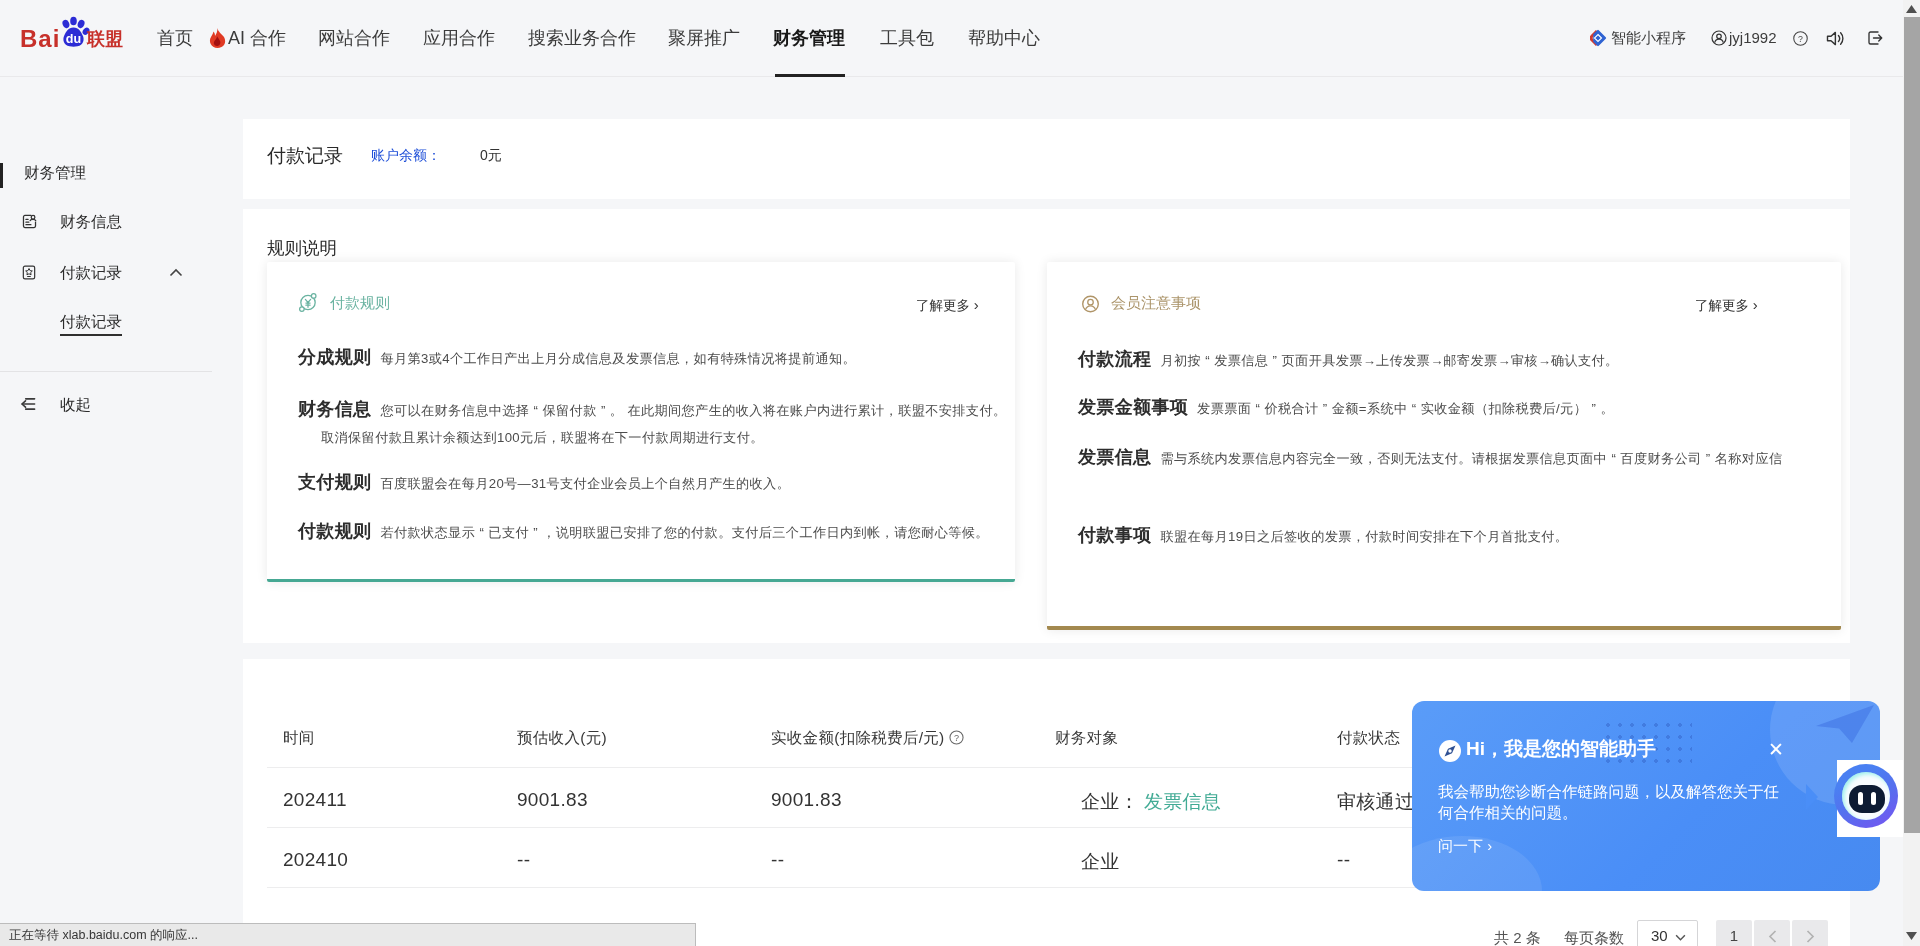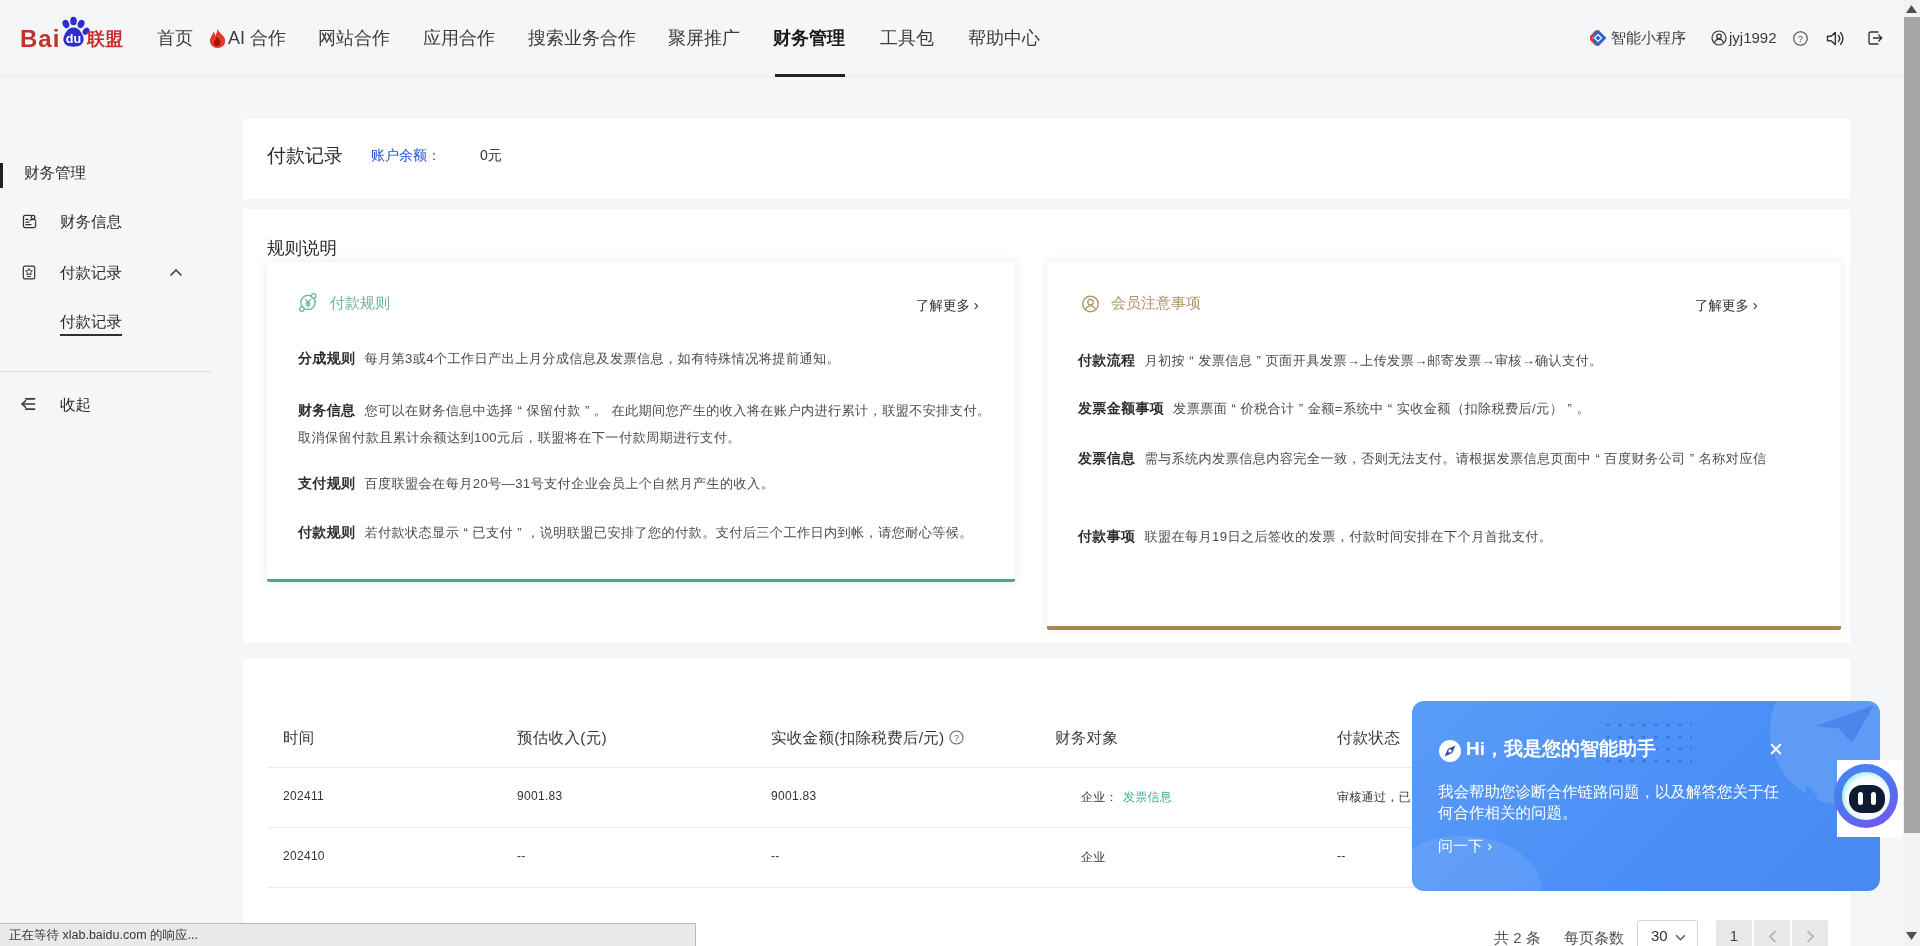--- a/index.html
+++ b/index.html
@@ -18,30 +18,30 @@
 .card { position:absolute; background:#fff; }
 #card-top    { left:243px; top:119px;  width:1607px; height:80px; }
 #card-rules  { left:243px; top:209px;  width:1607px; height:434px; }
 #card-table  { left:243px; top:659px;  width:1607px; height:287px; }
 .inner-card { position:absolute; background:#fff; box-shadow:0 0 12px rgba(0,0,0,0.09); border-radius:2px; }
 #rule-left  { left:24px;  top:53px; width:748px; height:320px; border-bottom:3px solid #46a893; }
 #rule-right { left:804px; top:53px; width:794px; height:368px; border-bottom:4px solid #a3894f; }
 .rule-title { position:absolute; top:32px; font-size:15px; line-height:18px; }
 .more { position:absolute; top:34px; font-size:13.5px; color:#333; }
 .rline { position:absolute; left:31px; font-size:13.2px; letter-spacing:0.35px; color:#4c4c4c; line-height:27px; white-space:nowrap; }
-.rline b { color:#2d2d2d; font-size:14px;font-family:Liberation Mono, monospace; }
+.rline b { color:#2d2d2d; font-size:18px;font-family:Liberation Mono, monospace; }
 .rline i { display:inline-block; width:9px; }
 .q { display:inline-block; width:13.2px; text-align:center; }
 .arr { font-size:15px; }
 .blue { color:#4d8df5; }
 .teal { color:#42ab95; }
 
 
 .th { position:absolute; top:69px; font-size:15.5px; letter-spacing:0.3px; color:#383838; }
-.td { position:absolute; font-size:12px; letter-spacing:0.3px; color:#333; }
+.td { position:absolute; font-size:19px; letter-spacing:0.3px; color:#333; }
 .tdivider { position:absolute; left:24px; width:1559px; height:1px; background:#ededee; }
 
 
 .pgtext { position:absolute; font-size:15px; color:#555; }
 .pgbox { position:absolute; top:261px; width:36px; height:32px; background:#e9e9eb; border-radius:2px; text-align:center; line-height:32px; font-size:15px; color:#444; }
 
 
 #chat { position:absolute; left:1412px; top:701px; width:468px; height:190px; border-radius:12px; background:linear-gradient(135deg,#5a9cf8 0%,#4a8ef7 60%,#478af0 100%); overflow:hidden; color:#fff; }
 #chat-tri { position:absolute; left:1806px; top:784px; width:0; height:0; border-top:13px solid transparent; border-bottom:13px solid transparent; border-left:12px solid #4a8ef7; }
 #robot-bg { position:absolute; left:1837px; top:760px; width:67px; height:77px; background:#fff; }
@@ -151,21 +151,21 @@
     <svg class="abs" style="left:30px; top:30px;" width="22" height="21" viewBox="0 0 24 24">
       <circle cx="12" cy="12" r="8.2" fill="none" stroke="#6ab3a1" stroke-width="1.5"></circle>
       <circle cx="18.5" cy="4.5" r="2.6" fill="#fff" stroke="#6ab3a1" stroke-width="1.4"></circle>
       <circle cx="5" cy="19.5" r="2.6" fill="#fff" stroke="#6ab3a1" stroke-width="1.4"></circle>
       <path d="M9 8.5 L12 12 L15 8.5 M9.6 12.6 L14.4 12.6 M9.6 15 L14.4 15 M12 12 L12 17.5" stroke="#6ab3a1" stroke-width="1.4" fill="none" stroke-linecap="round"></path>
     </svg>
     <span class="rule-title" style="left:63px; color:#6ab3a1;">付款规则</span>
     <span class="more" style="left:649px;">了解更多 <span class="arr">›</span></span>
     <div class="rline" style="top:83px;"><b>分成规则</b><i></i>每月第3或4个工作日产出上月分成信息及发票信息，如有特殊情况将提前通知。</div>
     <div class="rline" style="top:135px;"><b>财务信息</b><i></i>您可以在财务信息中选择<span class="q">“</span>保留付款<span class="q">”</span>。 在此期间您产生的收入将在账户内进行累计，联盟不安排支付。</div>
-    <div class="rline" style="top:162px;">取消保留付款且累计余额达到100元后，联盟将在下一付款周期进行支付。</div>
+    <div class="rline" style="top:162px;margin-left:23px;">取消保留付款且累计余额达到100元后，联盟将在下一付款周期进行支付。</div>
     <div class="rline" style="top:208px;"><b>支付规则</b><i></i>百度联盟会在每月20号—31号支付企业会员上个自然月产生的收入。</div>
     <div class="rline" style="top:257px;"><b>付款规则</b><i></i>若付款状态显示<span class="q">“</span>已支付<span class="q">”</span>，说明联盟已安排了您的付款。支付后三个工作日内到帐，请您耐心等候。</div>
   </div>
 
   <div class="inner-card" id="rule-right">
     <svg class="abs" style="left:32px; top:31px;" width="23" height="22" viewBox="0 0 24 24">
       <circle cx="12" cy="12" r="8.5" fill="none" stroke="#b09568" stroke-width="1.5"></circle>
       <circle cx="12" cy="10" r="3" fill="#fff" stroke="#b09568" stroke-width="1.4"></circle>
       <path d="M6.5 18.5 C7.5 14.9 9.5 14 12 14 C14.5 14 16.5 14.9 17.5 18.5" fill="#fff" stroke="#b09568" stroke-width="1.4"></path>
     </svg>

